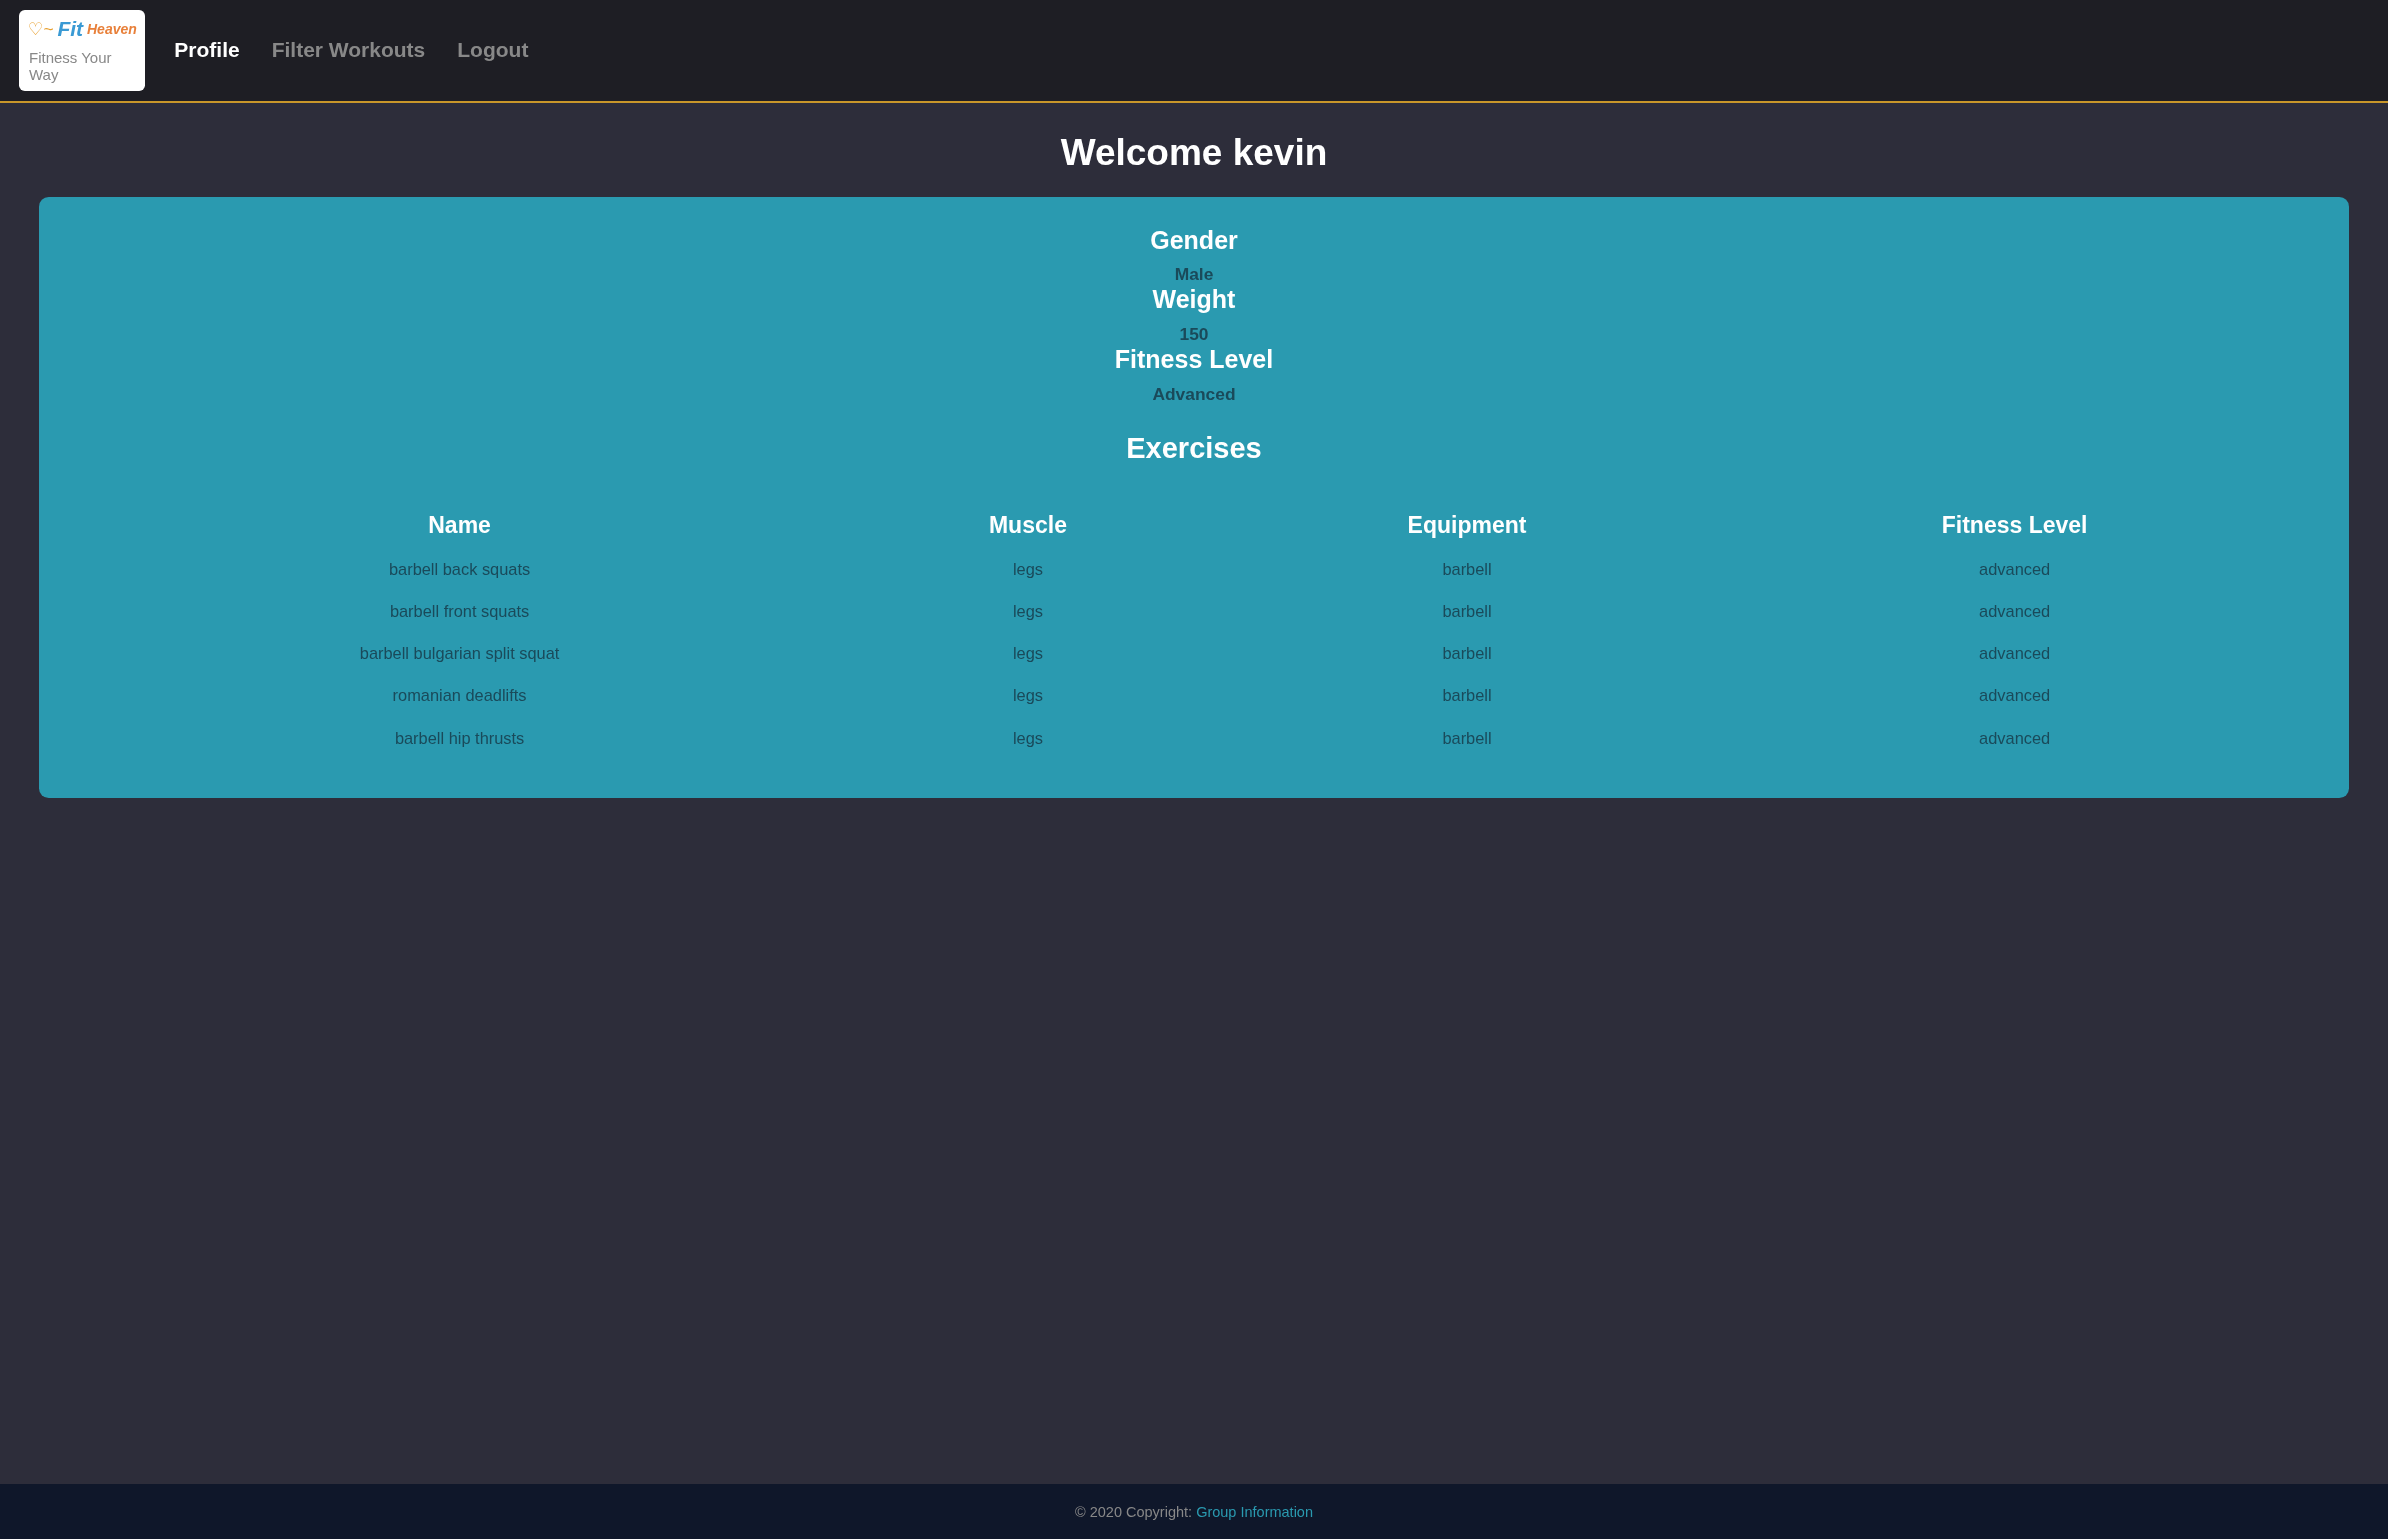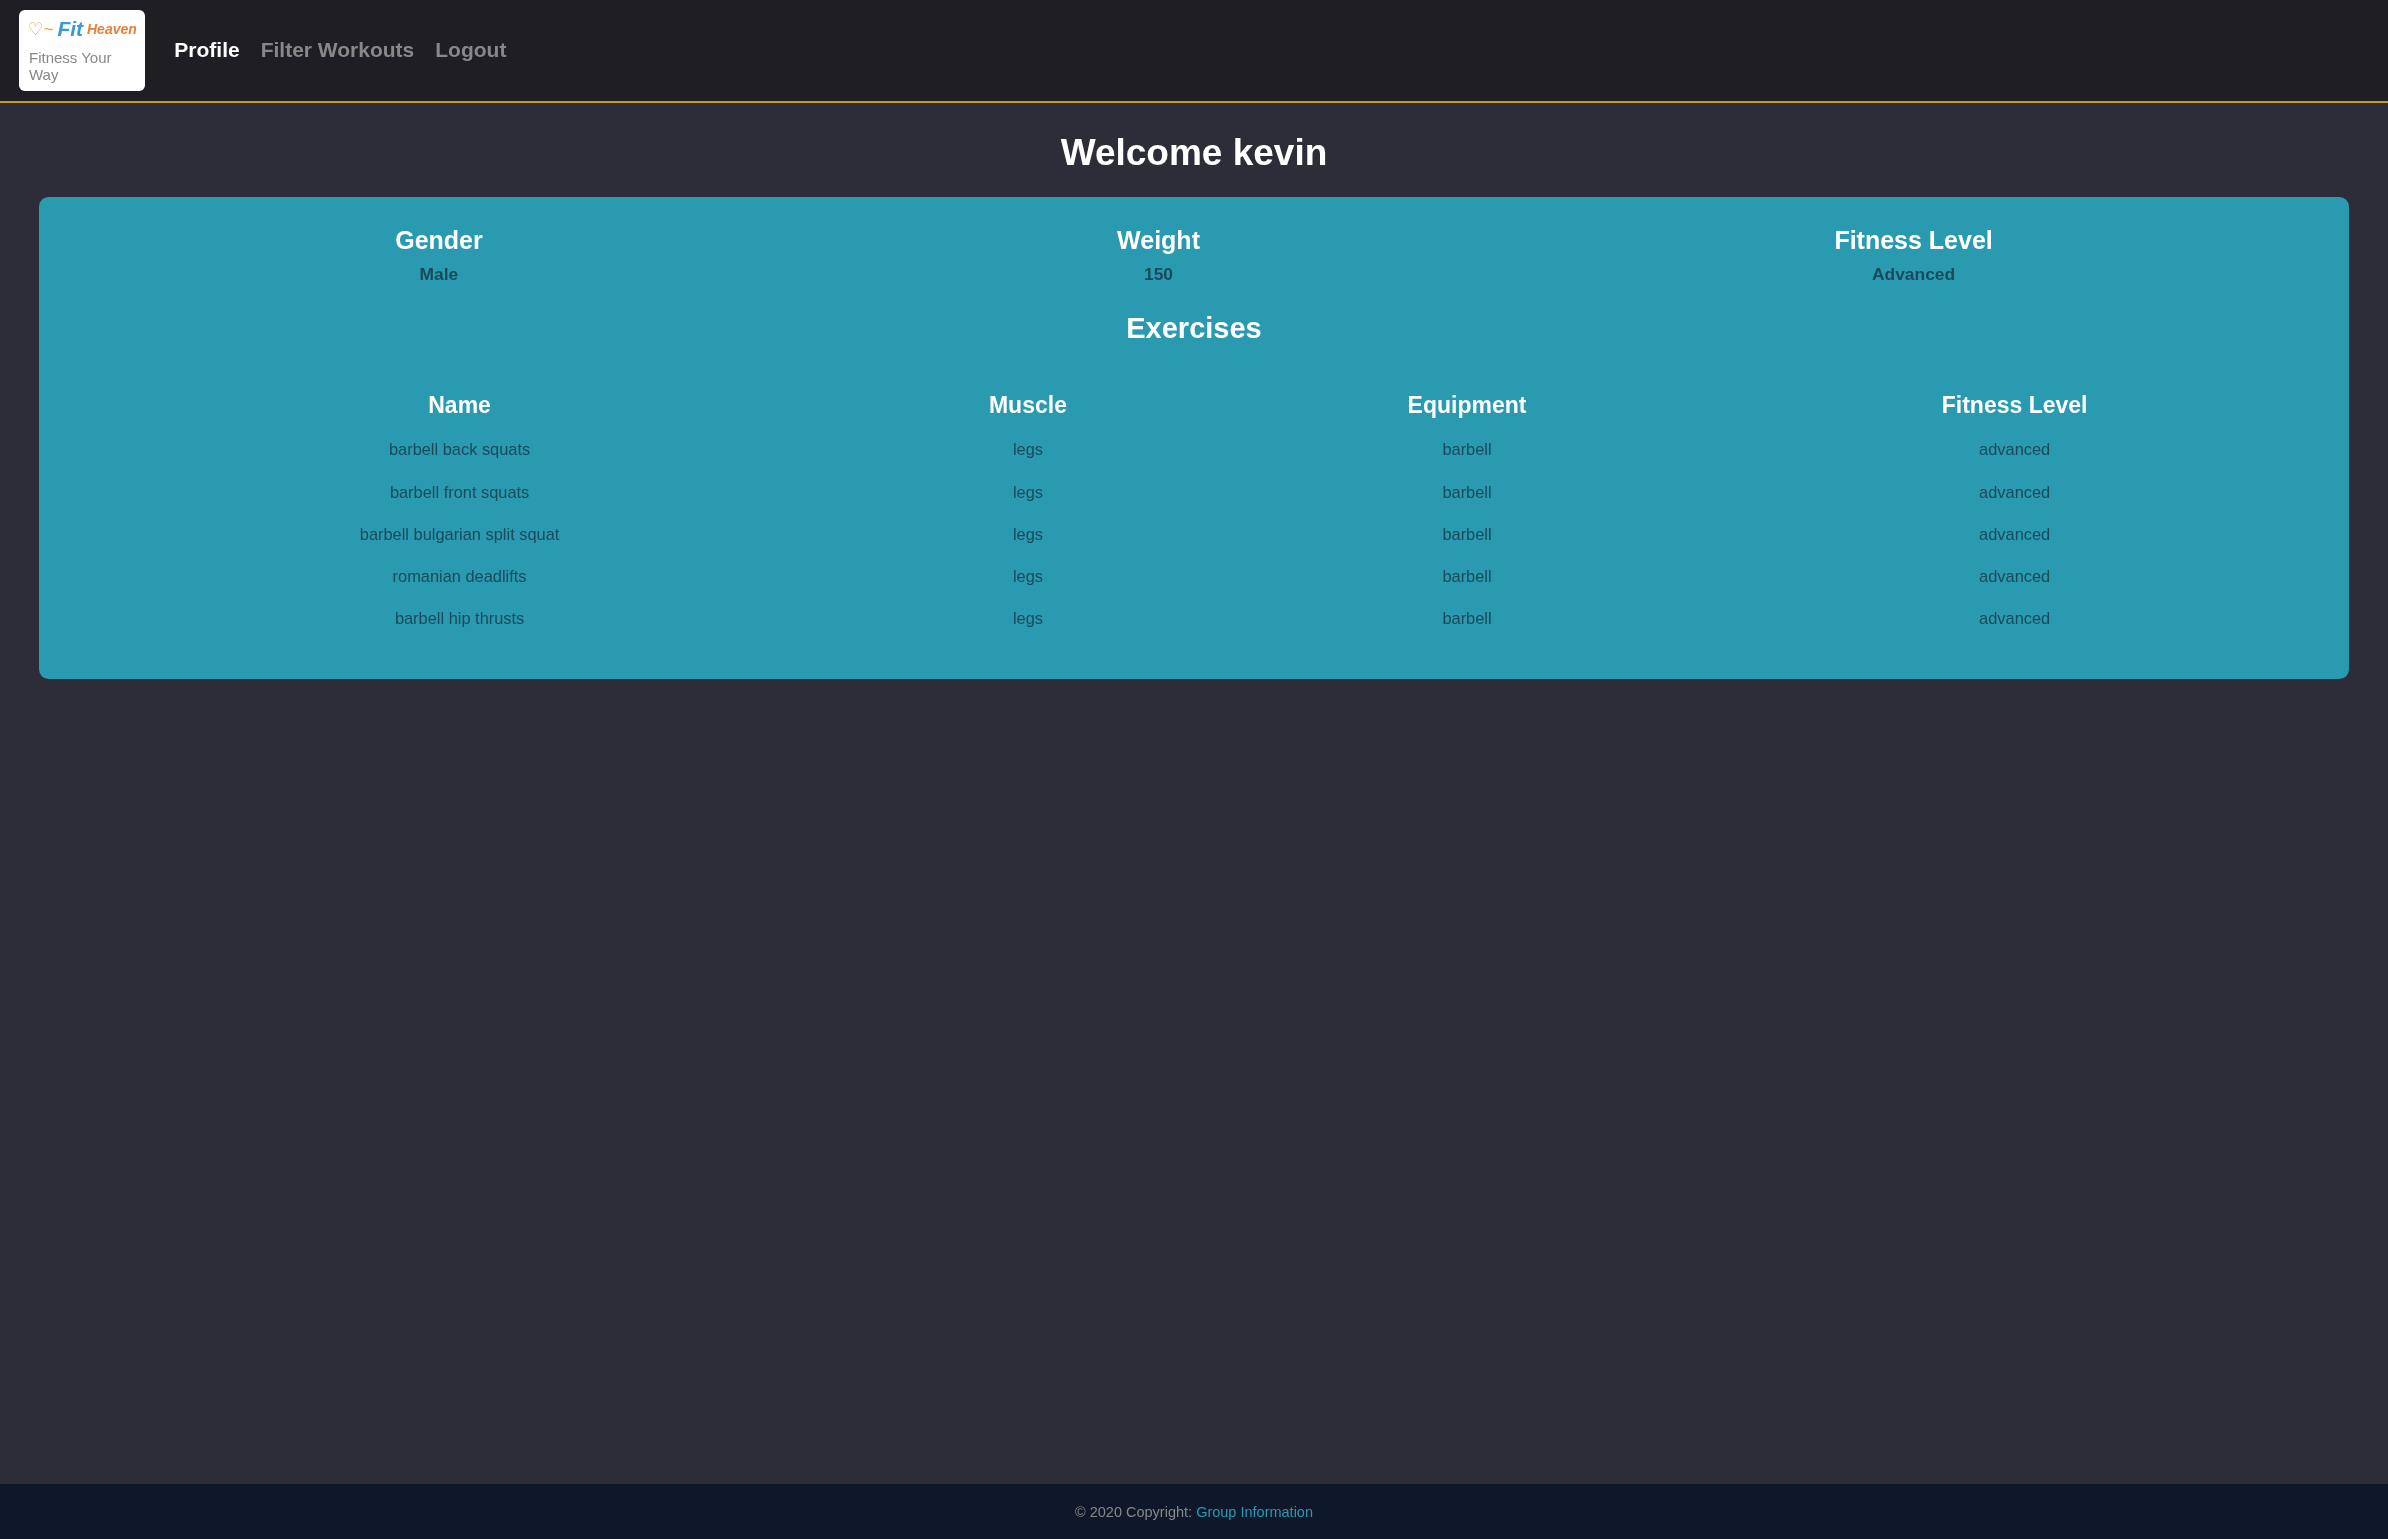--- a/index.html
+++ b/index.html
@@ -58,21 +58,21 @@
     }
 
     .logo-sub {
       font-size: 15px;
       color: #888;
       margin-top: 8px;
     }
 
     .nav-links {
       display: flex;
-      gap: 21px;
+      gap: 32px;
       justify-content: space-between;
     }
 
     .nav-link {
       font-size: 21px;
       font-weight: bold;
       text-decoration: none;
       cursor: pointer;
     }
 
@@ -102,20 +102,21 @@
     .profile-card {
       background-color: #2a9ab0;
       border-radius: 9.7px;
       padding: 29px 39px 39px;
     }
 
     .profile-stats {
       display: flex;
       justify-content: space-around;
       margin-bottom: 27px;
+      flex-direction: column;
     }
 
     .stat-block {
       text-align: center;
     }
 
     .stat-label {
       font-size: 25px;
       font-weight: 900;
       color: #ffffff;

